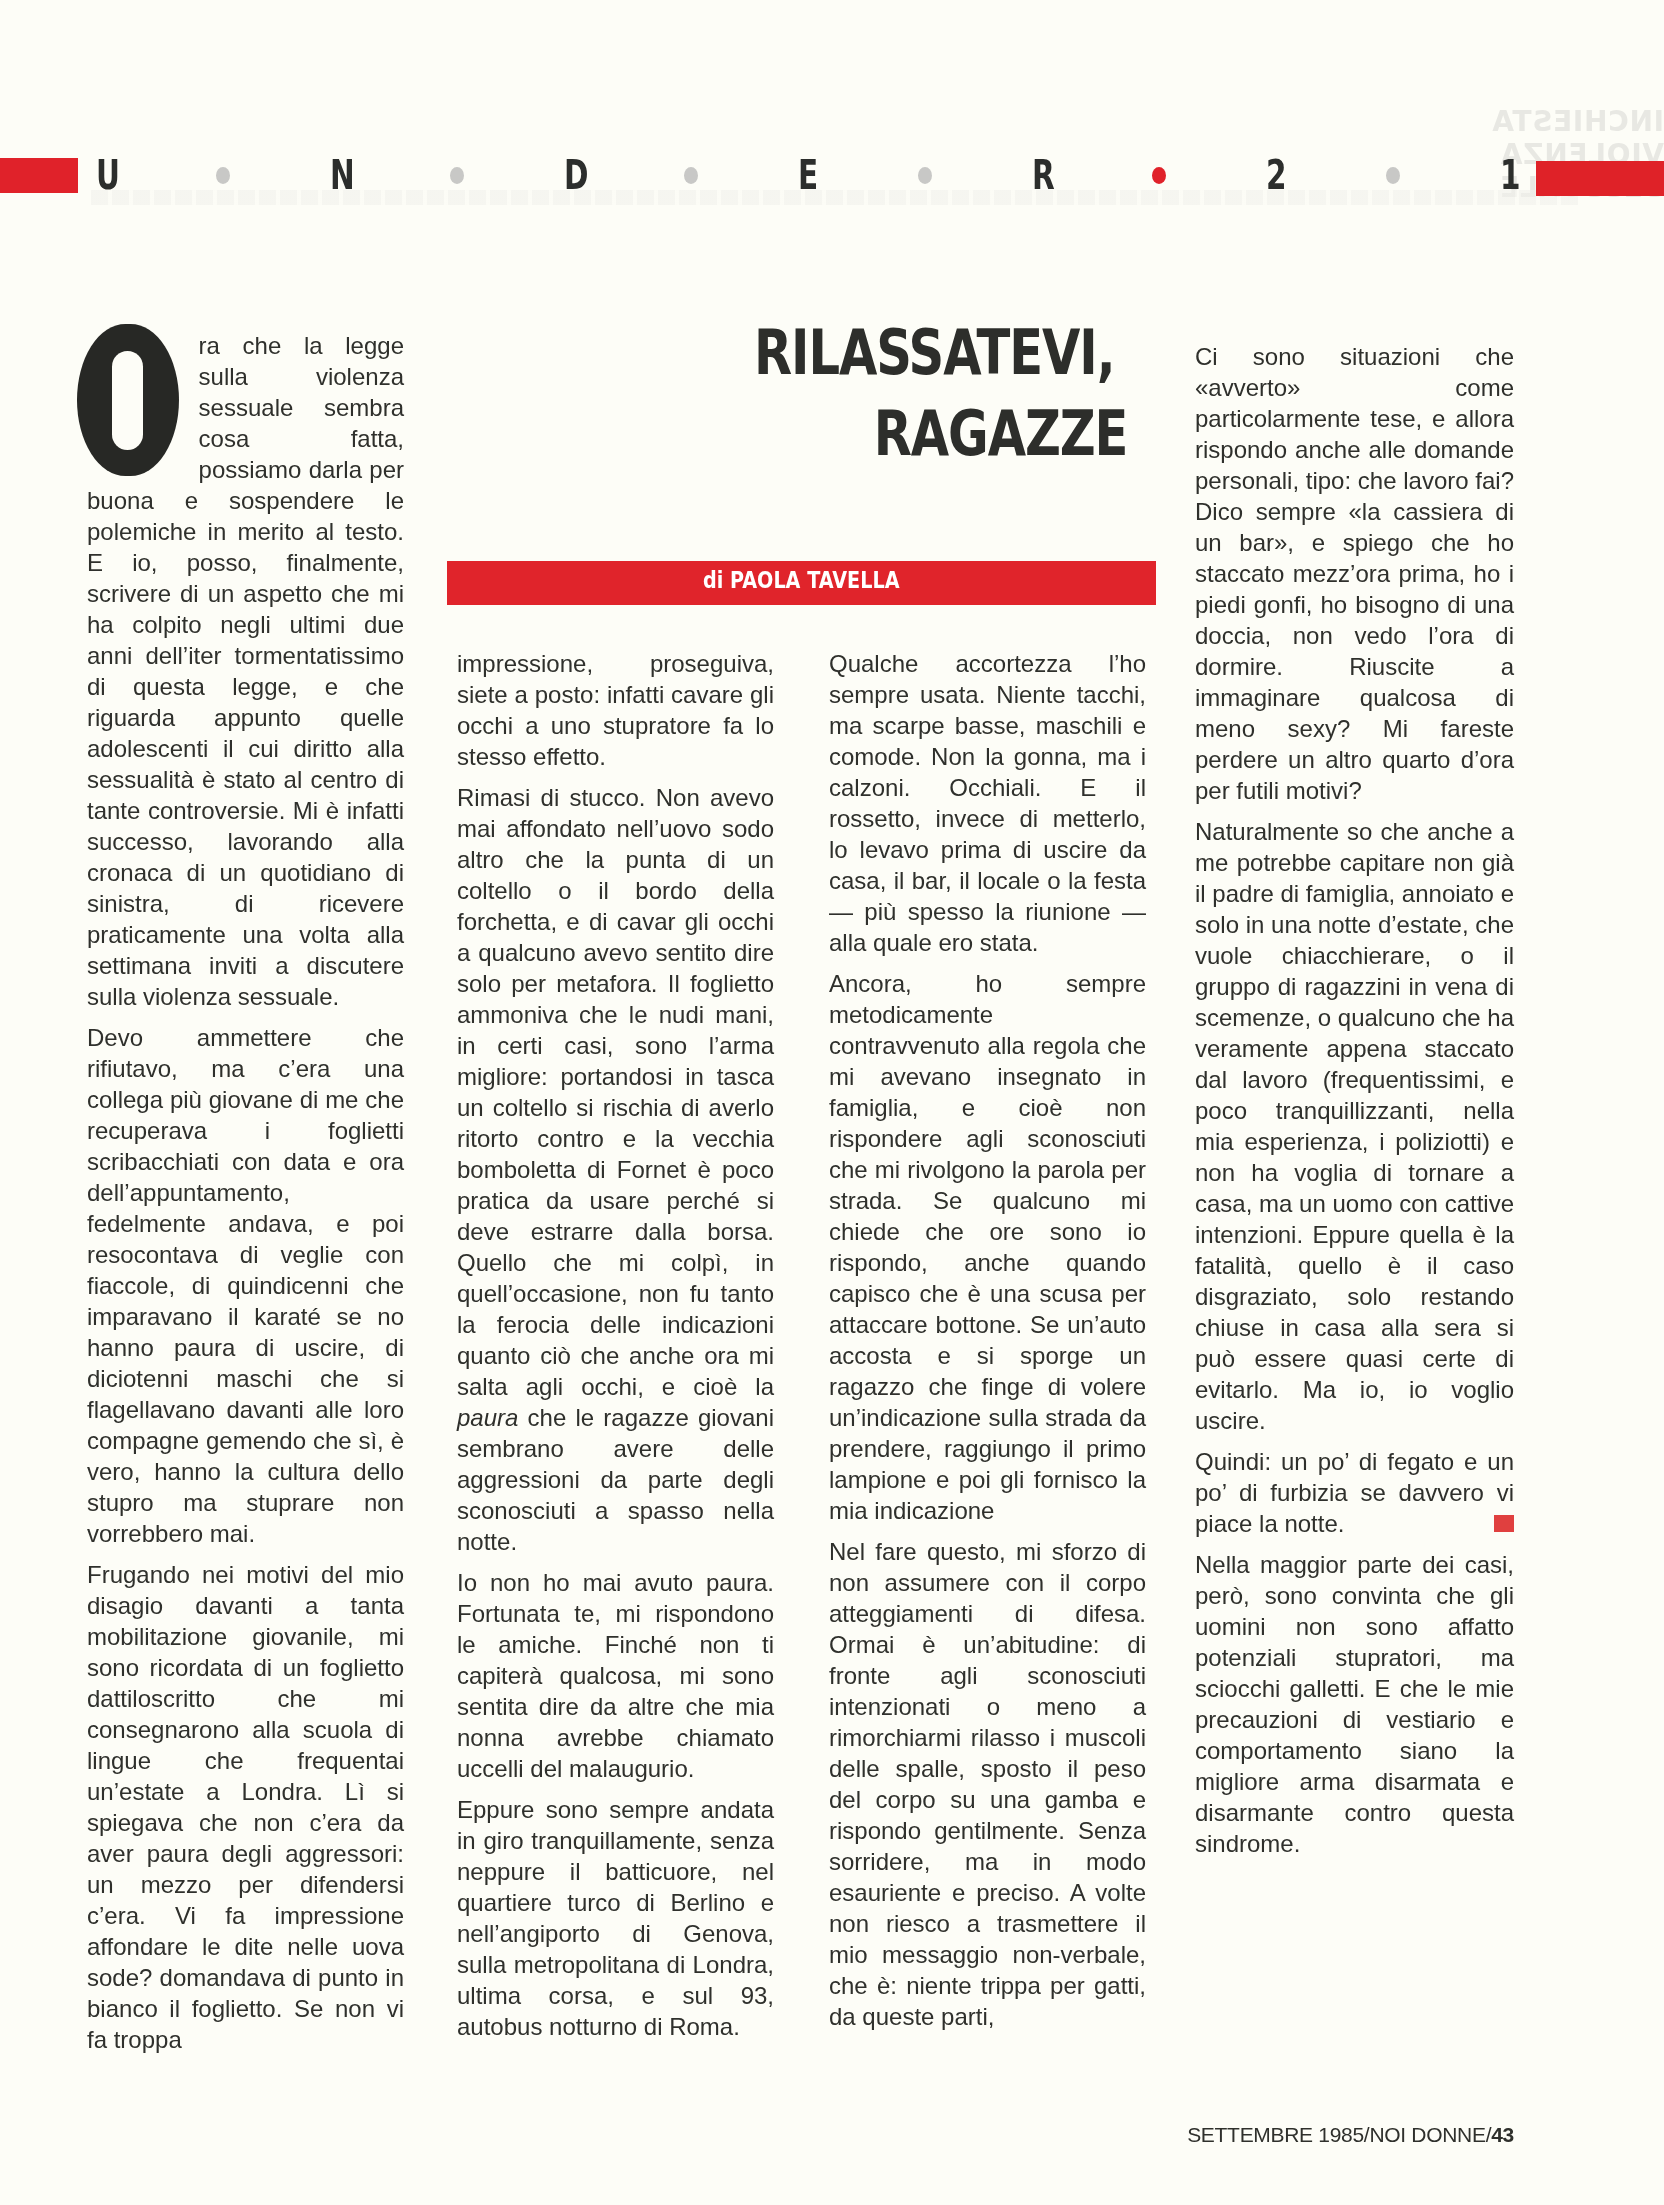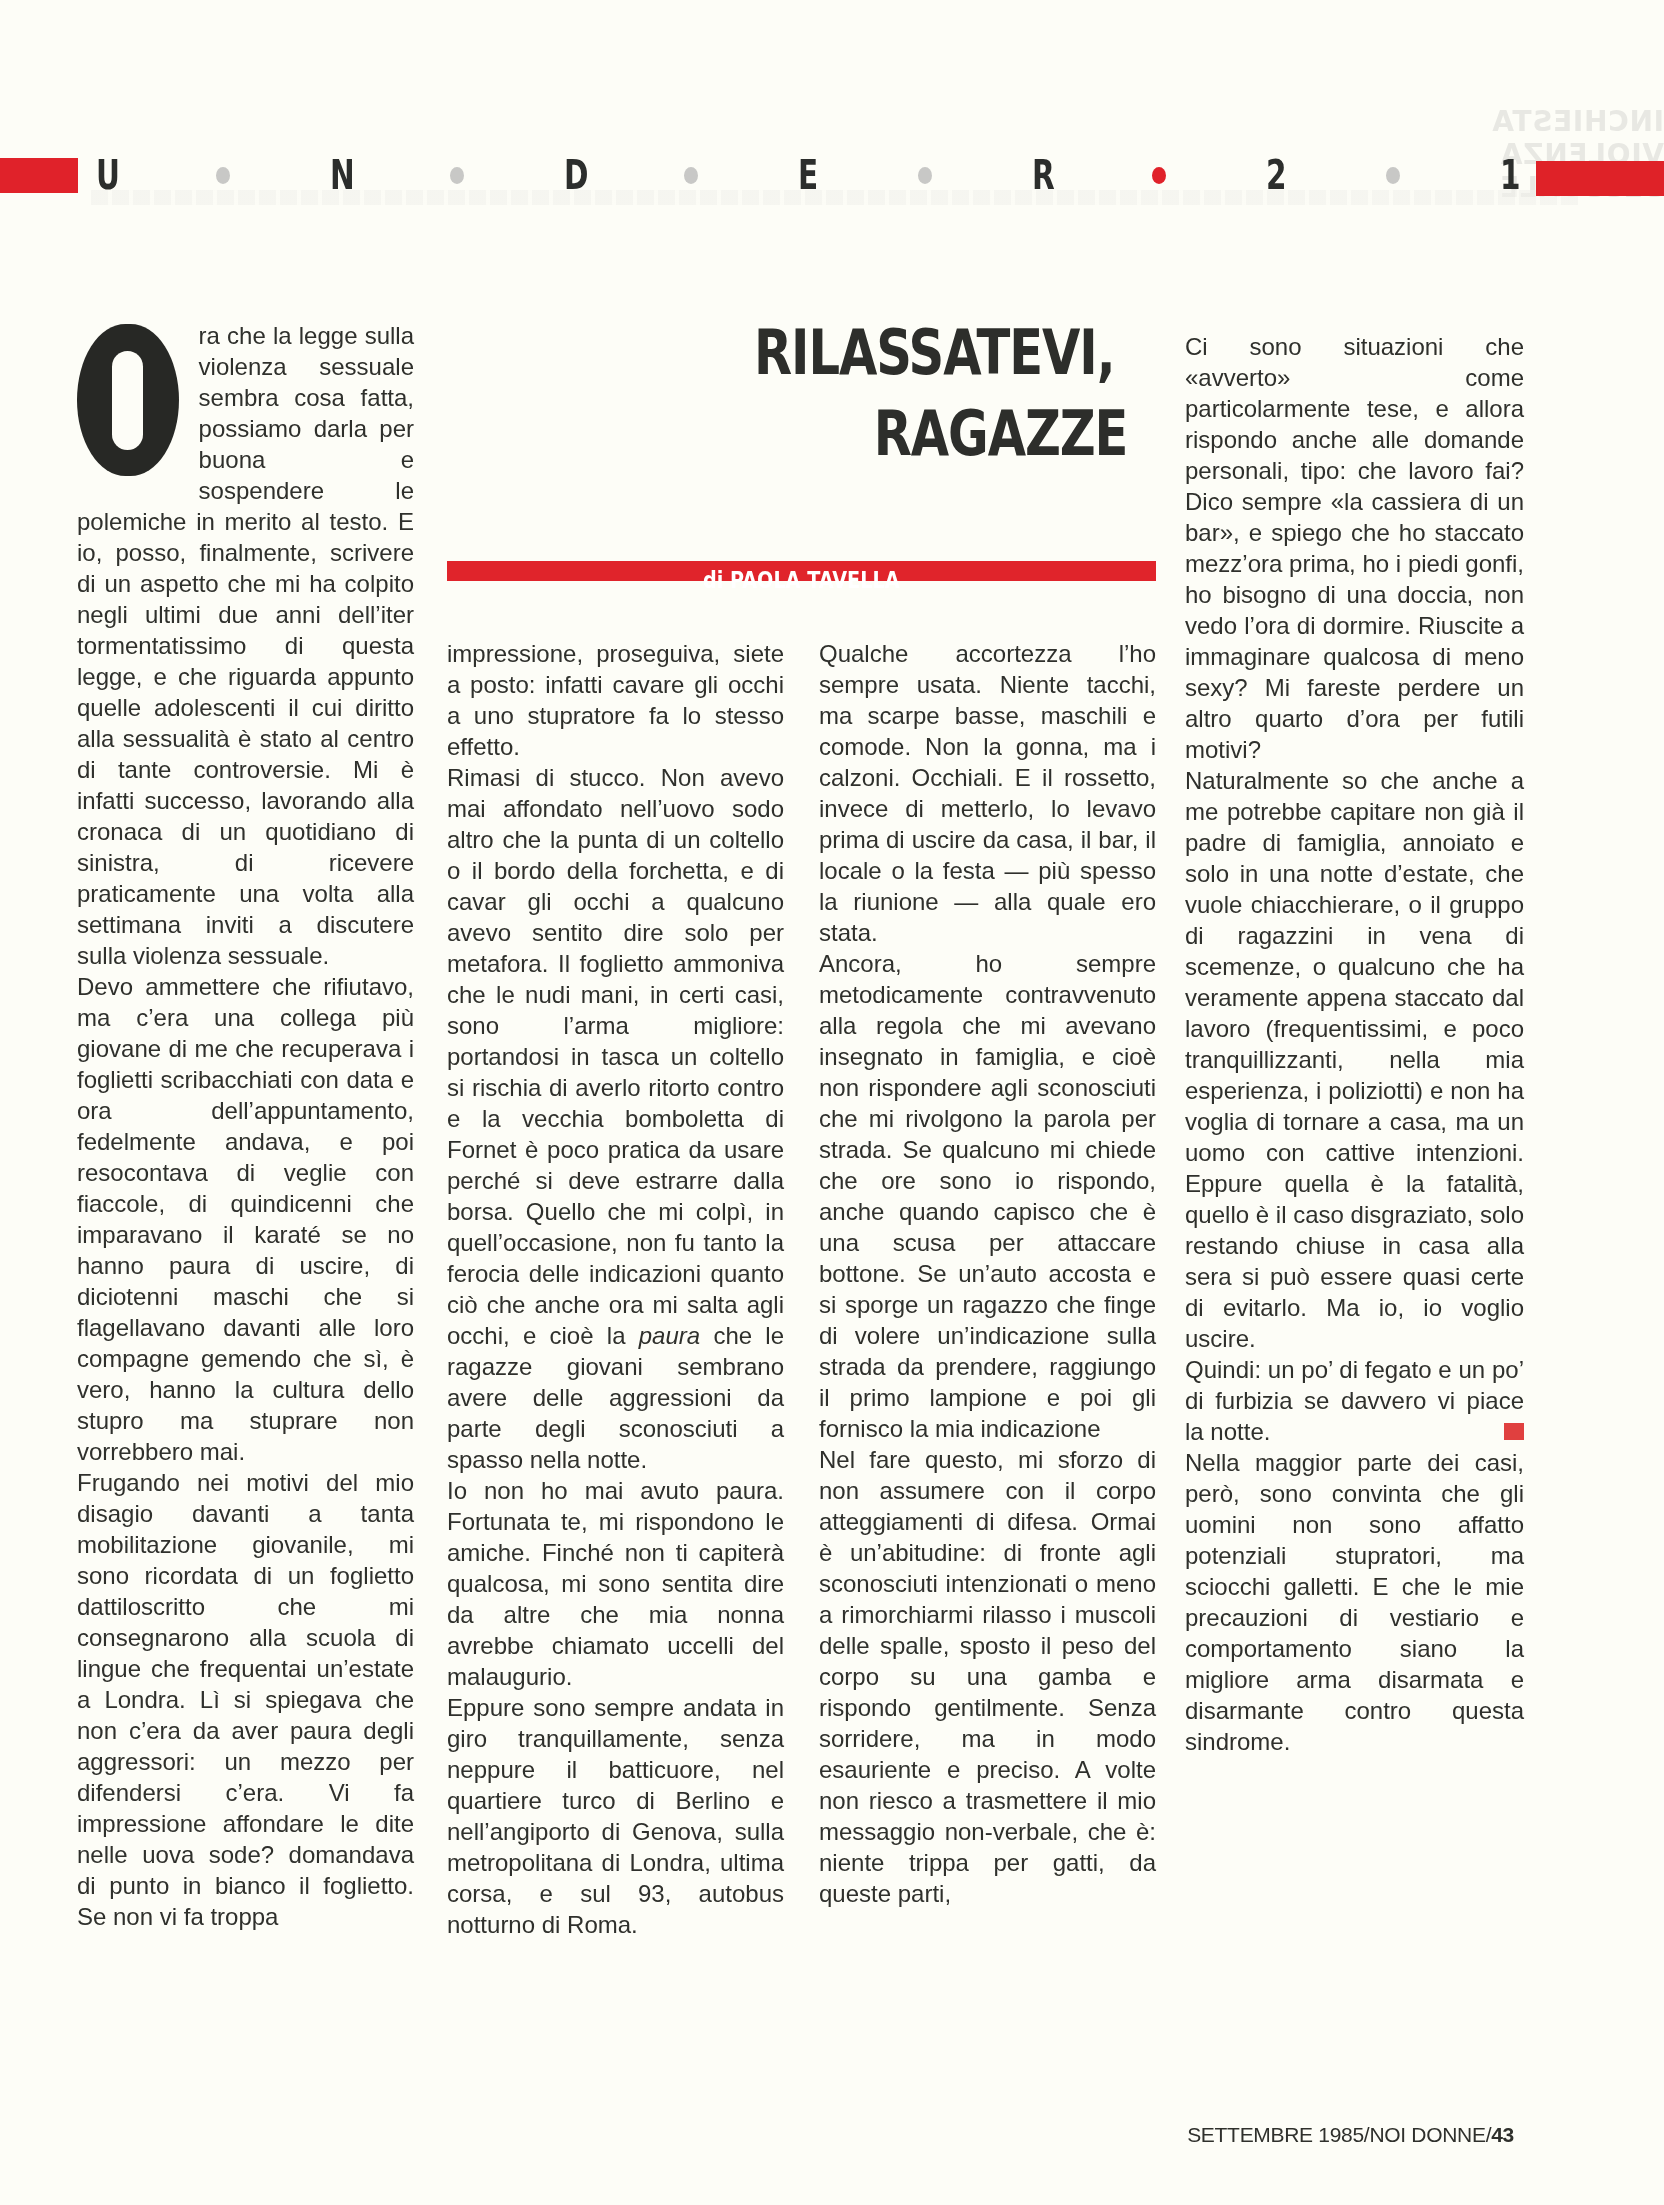--- a/index.html
+++ b/index.html
@@ -52,33 +52,33 @@
   .title {
     position: absolute; left: 447px; width: 712px; top: 312px;
     text-align: right;
     font-family: "DejaVu Sans", sans-serif; font-weight: bold;
     font-size: 62px; line-height: 81px; color: #2d2e2b;
     letter-spacing: -1.4px;
   }
   .title span { display: inline-block; transform: scaleX(.80); transform-origin: center; }
 
   .byline {
-    position: absolute; left: 447px; top: 561px; width: 709px; height: 20px;
+    position: absolute; left: 447px; top: 561px; width: 709px; height: 44px;
     background: #e0242b; color: #fff; text-align: center;
     font-family: "DejaVu Sans", sans-serif; font-weight: bold; font-size: 22.3px; line-height: 38px;
   }
   .byline span { display: inline-block; transform: scaleX(.86); }
 
   
   .col {
     position: absolute; width: 337px;
     font-size: 24px; line-height: 31px;
     text-align: justify; color: #2f302c;
   }
-  .col p { margin: 0; }
+  .col p { margin: 10px; }
   .col1 { left: 77px; top: 320px; }
   .col2 { left: 447px; top: 638px; }
   .col3 { left: 819px; top: 638px; }
   .col4 { left: 1185px; top: 331px; width: 339px; }
 
   .dropcap {
     float: left; width: 102px; height: 152px; margin: 4.2px 19.6px 4.2px 0;
     position: relative;
   }
   .dropcap .o {

